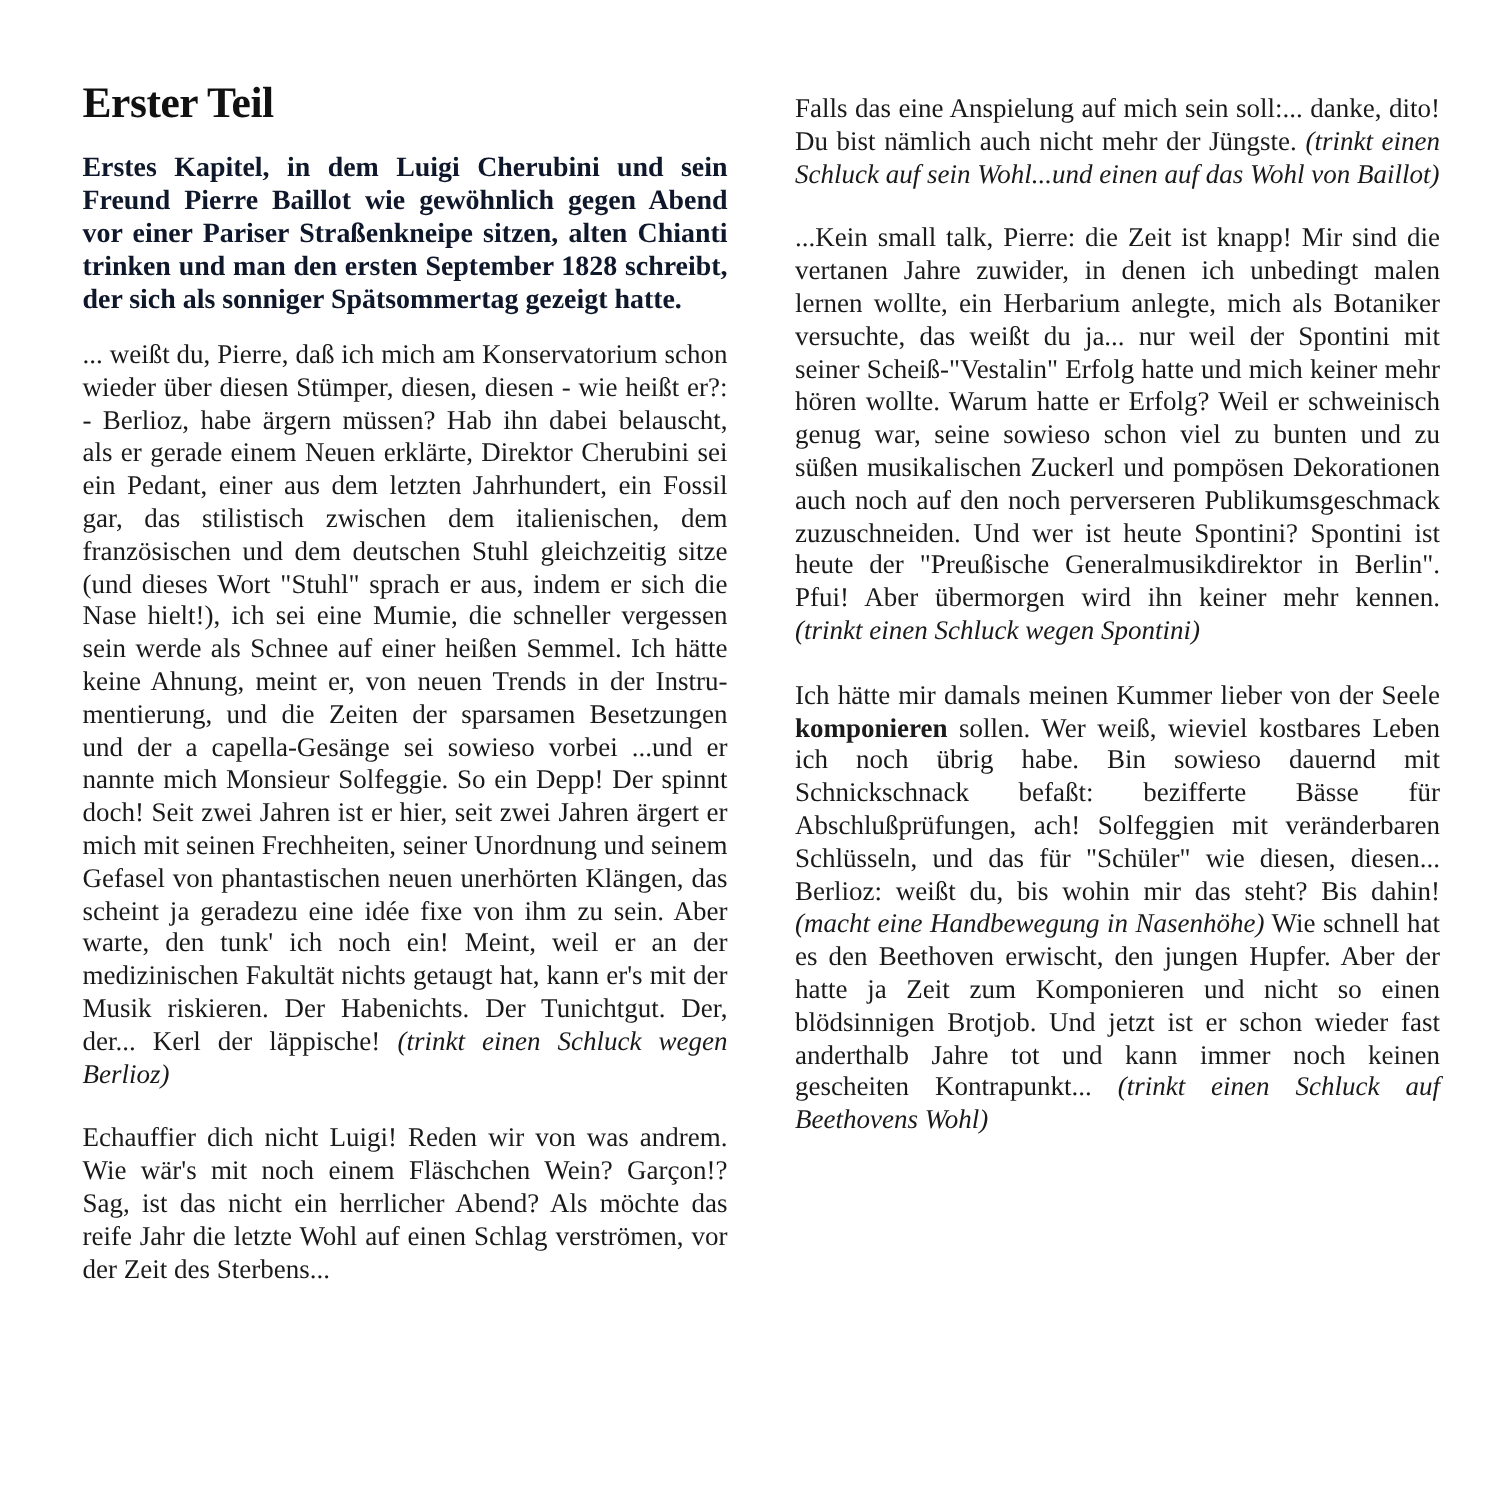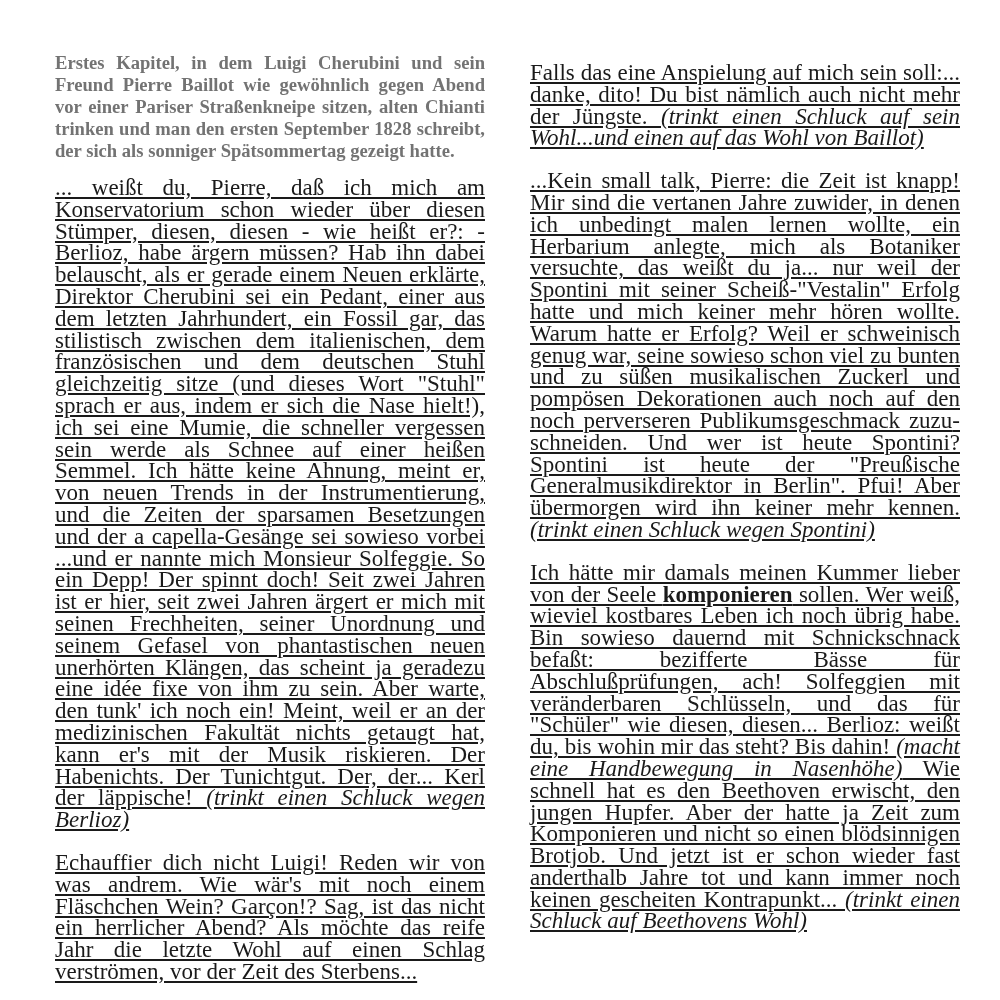--- a/index.html
+++ b/index.html
@@ -30,41 +30,41 @@
       margin: 0 0 15px 0;
       color: #111;
       letter-spacing: -0.3px;
     }
     .chapter-intro {
       font-weight: bold;
       font-size: 18.6px;
       line-height: 22px;
       text-align: justify;
       margin: 0 0 15px 0;
-      color: #737373;
+      color: #0f172a;
     }
     .para {
-      font-size: 23px;
+      font-size: 18px;
       line-height: 21.8px;
       text-align: justify;
       margin: 0 0 21px 0;
       hyphens: manual;
-      text-decoration: underline;
     }
     .para .stage {
       font-style: italic;
     }
     .para .emph {
       font-weight: bold;
     }
   </style>
 </head>
 <body>
 
 <div class="column" id="col-left">
+  <h1 class="part-title">Erster Teil</h1>
   <p class="chapter-intro">Erstes Kapitel, in dem Luigi Cherubini und sein Freund Pierre Baillot wie gewöhnlich gegen Abend vor einer Pariser Straßenkneipe sitzen, alten Chi­anti trinken und man den ersten September 1828 schreibt, der sich als sonniger Spätsommertag ge­zeigt hatte.</p>
 
   <p class="para">
     <span>... weißt du, Pierre, daß ich mich am Konservatorium schon wieder über diesen Stümper, diesen, diesen - wie heißt er?: - Berlioz, habe ärgern müssen? Hab ihn dabei belauscht, als er gerade einem Neuen erklärte, Direktor Cherubini sei ein Pedant, einer aus dem letz­ten Jahrhundert, ein Fossil gar, das stilistisch zwi­schen dem italienischen, dem französischen und dem deutschen Stuhl gleichzeitig sitze (und dieses Wort "Stuhl" sprach er aus, indem er sich die Nase hielt!), ich sei eine Mumie, die schneller vergessen sein wer­de als Schnee auf einer heißen Semmel. Ich hätte kei­ne Ahnung, meint er, von neuen Trends in der Instru­mentierung, und die Zeiten der sparsamen Beset­zungen und der a capella-Gesänge sei sowieso vorbei ...und er nannte mich Monsieur Solfeggie. So ein Depp! Der spinnt doch! Seit zwei Jahren ist er hier, seit zwei Jahren ärgert er mich mit seinen Frechhei­ten, seiner Unordnung und seinem Gefasel von phan­tastischen neuen unerhörten Klängen, das scheint ja geradezu eine idée fixe von ihm zu sein. Aber warte, den tunk' ich noch ein! Meint, weil er an der medizini­schen Fakultät nichts getaugt hat, kann er's mit der Musik riskieren. Der Habenichts. Der Tunichtgut. Der, der... Kerl der läppische! </span><span class="stage">(trinkt einen Schluck wegen Berlioz)</span>
   </p>
 
   <p class="para">
     <span>Echauffier dich nicht Luigi! Reden wir von was and­rem. Wie wär's mit noch einem Fläschchen Wein? Garçon!? Sag, ist das nicht ein herrlicher Abend? Als möchte das reife Jahr die letzte Wohl auf einen Schlag verströmen, vor der Zeit des Sterbens...</span>
   </p>
 </div>

